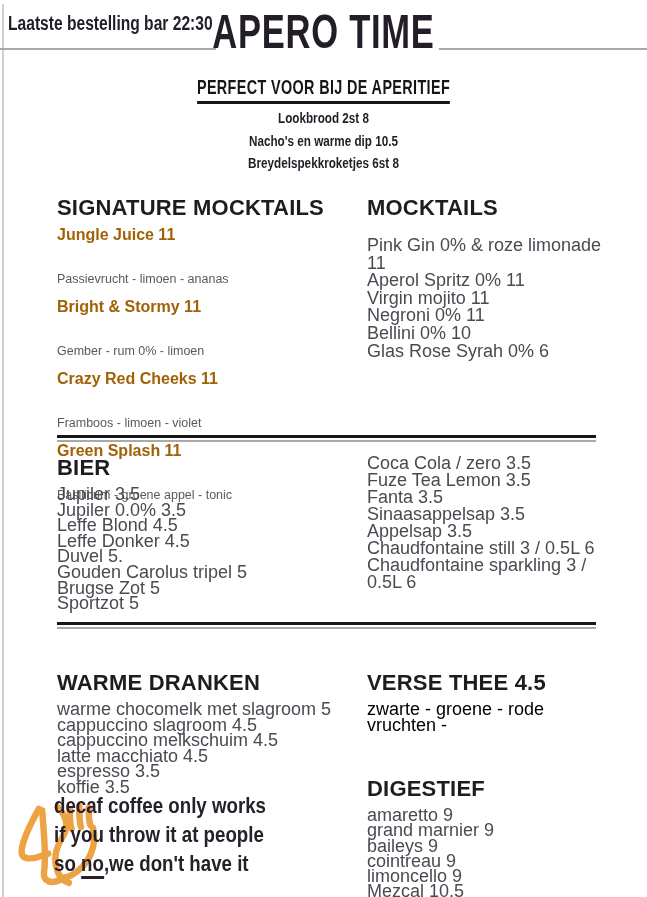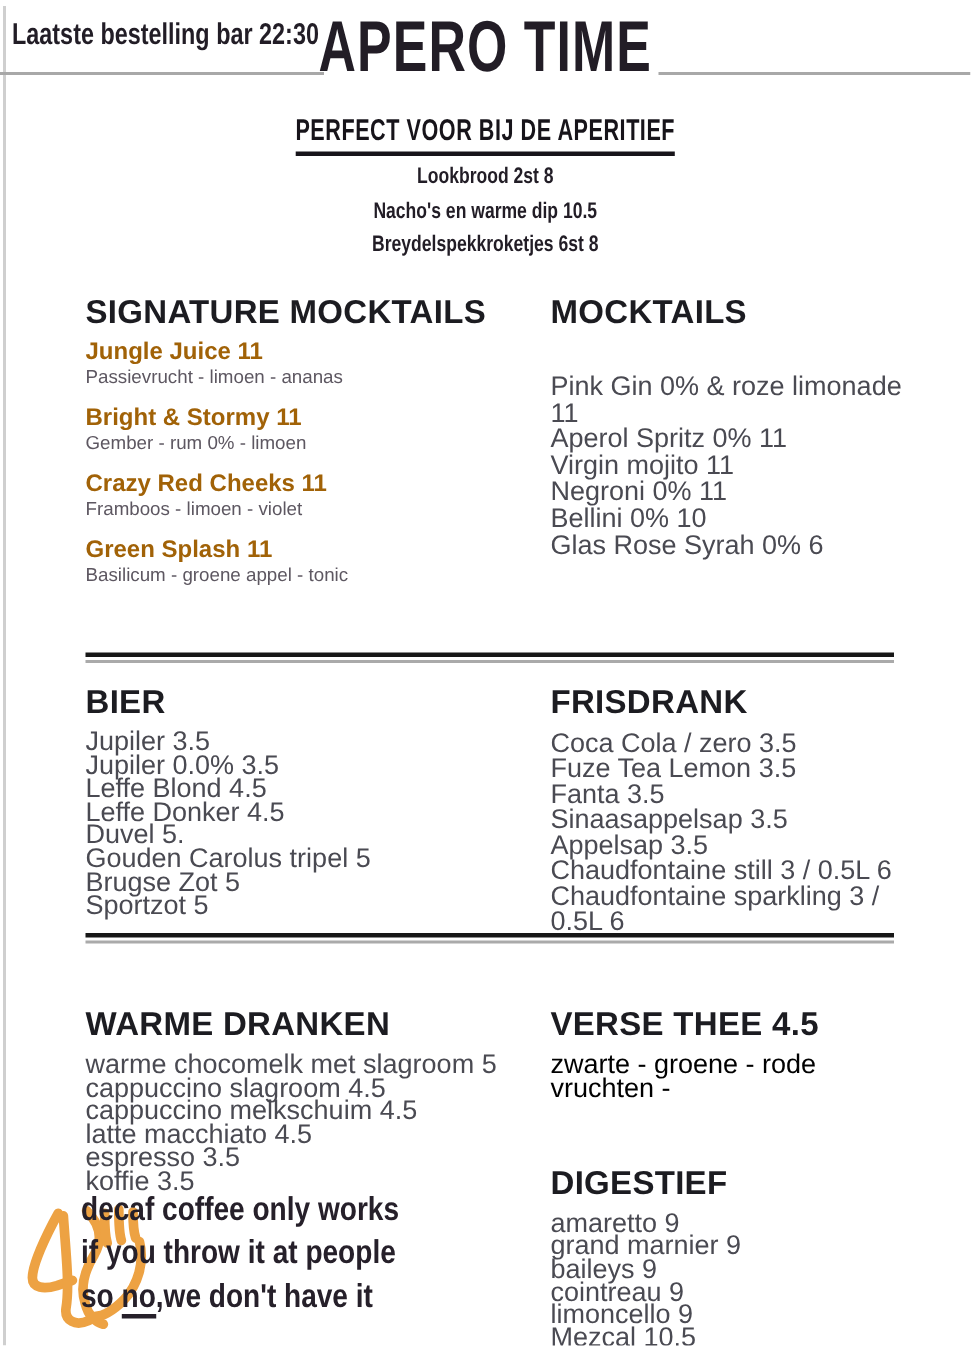--- a/index.html
+++ b/index.html
@@ -25,31 +25,31 @@
          transform:scaleX(0.72);transform-origin:50% 50%;}
   .subtitle-wrap span{display:inline-block;font-size:20px;font-weight:bold;color:#17141a;
          border-bottom:3px solid #17141a;padding-bottom:2px;letter-spacing:0.5px;}
   .starters{position:absolute;left:0;top:107px;width:647px;text-align:center;
          transform:scaleX(0.78);transform-origin:50% 50%;}
   .starters div{font-size:15px;font-weight:bold;color:#221d26;line-height:22.5px;}
 
   
   .sec{position:absolute;}
   .sec h2{margin:0 0 6px 0;font-size:22px;font-weight:bold;color:#1c1c21;letter-spacing:0.2px;}
-  .sec.mb12 h2{margin-bottom:28px;}
+  .sec.mb12 h2{margin-bottom:16px;}
   .sec ul{margin:0;padding:0;list-style:none;}
   .sec li{font-size:18px;color:#4a4a52;}
   .lh17 li{line-height:17.6px;}
   .lh17b li{line-height:17px;}
   .lh15 li{line-height:15.6px;}
   .lh15b li{line-height:15.3px;}
 
   .grp{margin-bottom:11px;}
   .grp .nm{font-size:16px;font-weight:bold;color:#a16207;line-height:16px;}
-  .grp .ds{font-size:12.5px;color:#5d5761;line-height:17px;}
+  .grp .ds{font-size:12.5px;color:#5d5761;line-height:17px;margin-top:28px;}
 
   .desc-lines div{font-size:18px;color:#000000;line-height:15.5px;}
 
   
   .divider{position:absolute;left:57px;width:539px;border-top:3px solid #171717;}
   .divider::after{content:"";display:block;height:1.5px;background:#aaaaaa;margin-top:2px;}
 
   
   .quote{position:absolute;left:54px;top:791px;}
   .quote div{font-size:22px;font-weight:bold;color:#26202a;line-height:29px;
@@ -121,21 +121,20 @@
       <li>Leffe Blond 4.5</li>
       <li>Leffe Donker 4.5</li>
       <li>Duvel 5.</li>
       <li>Gouden Carolus tripel 5</li>
       <li>Brugse Zot 5</li>
       <li>Sportzot 5</li>
     </ul>
   </section>
 
   <section class="sec lh17b" style="left:367px;top:455px;width:250px;">
-    <h2>FRISDRANK</h2>
     <ul>
       <li>Coca Cola / zero 3.5</li>
       <li>Fuze Tea Lemon 3.5</li>
       <li>Fanta 3.5</li>
       <li>Sinaasappelsap 3.5</li>
       <li>Appelsap 3.5</li>
       <li>Chaudfontaine still 3 / 0.5L 6</li>
       <li>Chaudfontaine sparkling 3 / 0.5L 6</li>
     </ul>
   </section>

